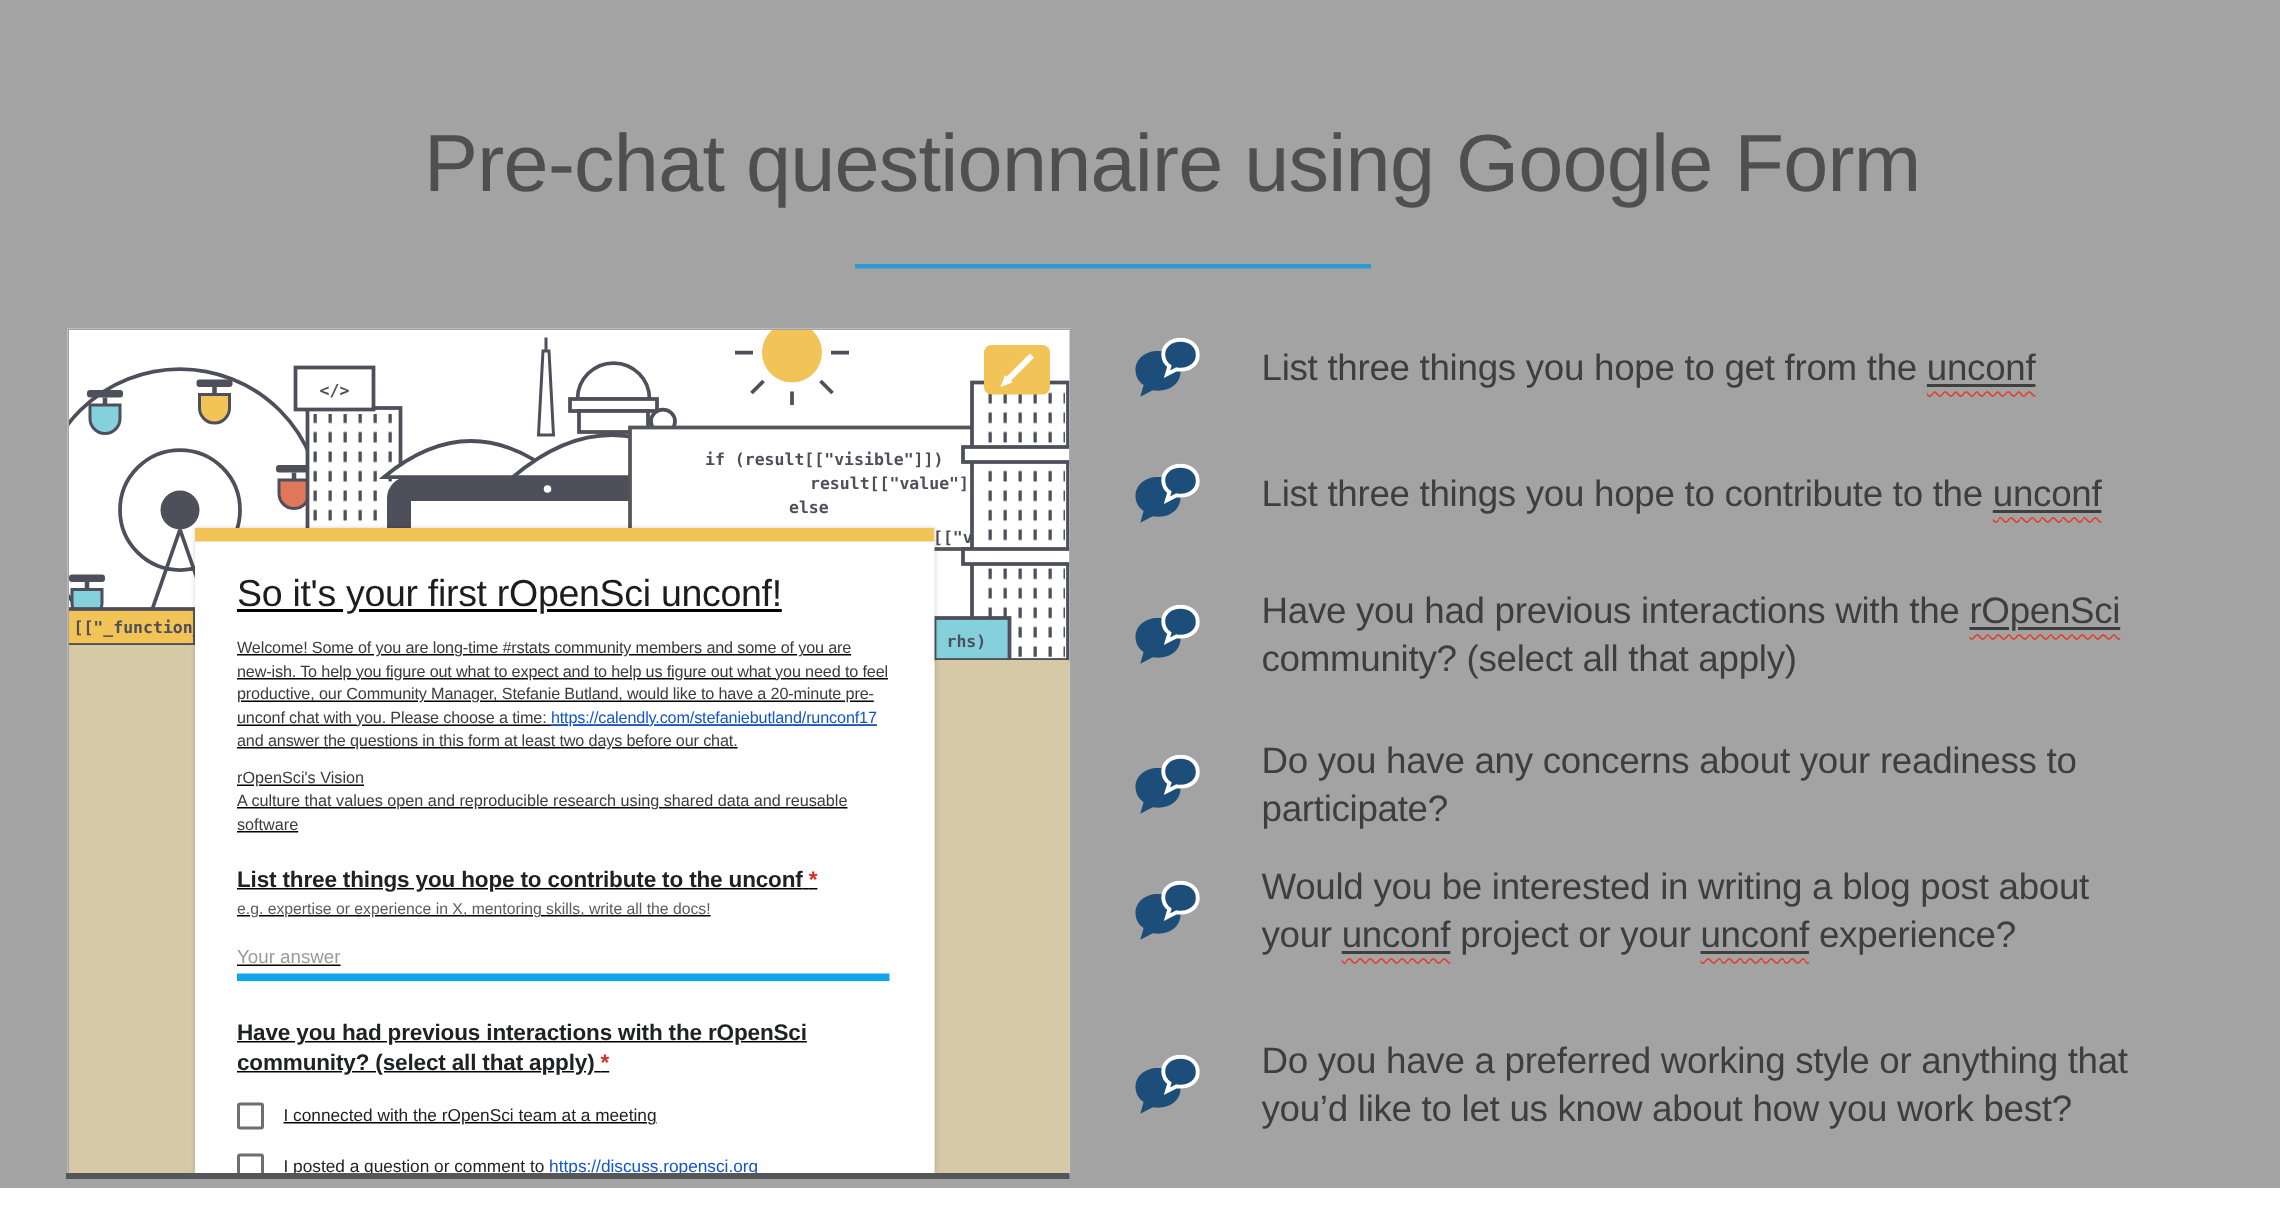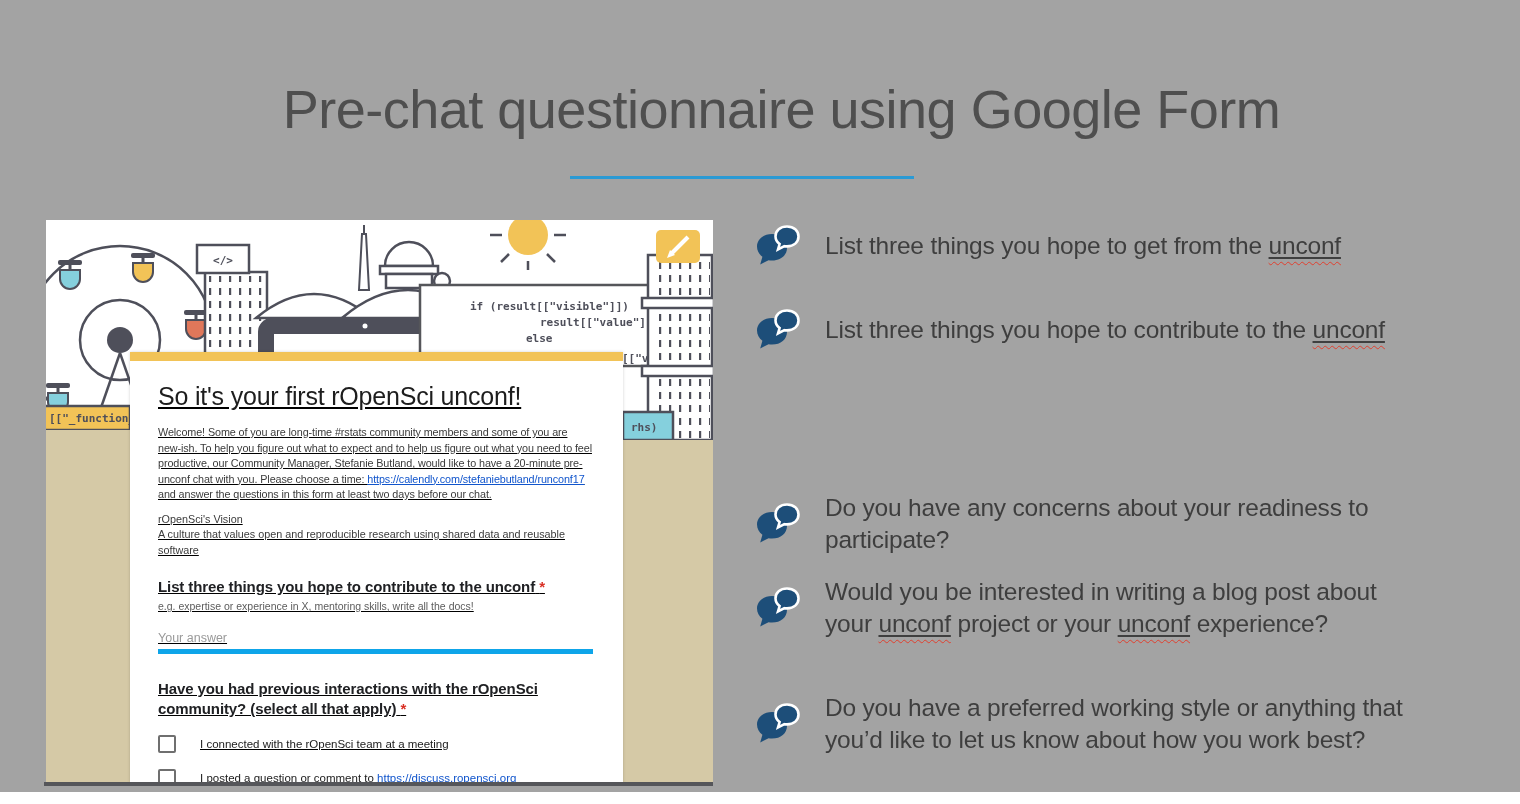--- a/index.html
+++ b/index.html
@@ -27,28 +27,28 @@
   .intro{margin:14px 0 0 0;font-size:10.8px;line-height:15.5px;color:#3b3b3b;letter-spacing:-0.1px;}
   .flink{color:#1155cc;text-decoration:underline;cursor:pointer;}
   .vision{margin:9px 0 0 0;font-size:10.8px;line-height:15.5px;color:#3b3b3b;}
   .q{margin-top:19px;}
   .q-title{font-size:15px;font-weight:700;color:#202124;line-height:20px;letter-spacing:-0.1px;}
   .req{color:#d93025;}
   .q-hint{margin-top:3px;font-size:10.5px;color:#5c5c5c;}
   .answer-line{margin-top:19px;padding-bottom:4px;border-bottom:5px solid #0ea5e9;
                font-size:12.5px;color:#9a9a9a;width:100%;}
   .q2{margin-top:25px;}
-  .cbx-row{display:flex;align-items:center;gap:24px;margin-top:16px;}
+  .cbx-row{display:flex;align-items:center;gap:13px;margin-top:16px;}
   .cbx{width:14px;height:14px;border:2px solid #6f6f6f;border-radius:2px;flex:0 0 auto;background:#fff;}
   .cbx-label{font-size:11.5px;color:#212121;}
   .cbx-label a{color:#1155cc;text-decoration:underline;}
 
   
   .bullets{position:absolute;left:755px;top:0;width:765px;height:804px;}
-  .bullet-row{position:absolute;left:0;display:flex;align-items:center;gap:24px;}
+  .bullet-row{position:absolute;left:0;display:flex;align-items:center;gap:40px;}
   .bicon{width:46px;height:42px;flex:0 0 auto;}
   .bullet-text{margin:0;font-size:24.5px;line-height:32px;color:#3e3e3e;letter-spacing:-0.2px;}
   .msp{text-decoration:underline solid #3f3f3f 1.5px;text-underline-offset:3px;}
   .msp .wavy{text-decoration:underline wavy #e0402f 1px;text-underline-offset:7px;}
 </style>
 </head>
 <body>
 
 <div class="slide">
 
@@ -211,20 +211,27 @@
         </svg>
         <p class="bullet-text">List three things you hope to get from the <span class="msp"><span class="wavy">unconf</span></span></p>
       </div>
       <div class="bullet-row" style="top: 309px;">
         <svg class="bicon" viewBox="0 0 46 42">
           <path d="M17 9 C8.2 9 2 14.4 2 21.6 c0 4.2 2.1 7.8 5.4 10.1 L5.2 39.5 l8.3 -4.3 c1.2 .2 2.3 .3 3.5 .3 c8.8 0 15 -5.4 15 -12.6 C32 14.4 25.8 9 17 9 Z" fill="#1d4e79"></path>
           <path d="M32 1.5 C25.2 1.5 20.5 5.7 20.5 11.3 c0 3.2 1.6 6 4.1 7.8 L23 24.5 l6.4 -3.3 c.8 .2 1.7 .2 2.6 .2 c6.8 0 11.5 -4.1 11.5 -9.8 C43.5 5.7 38.8 1.5 32 1.5 Z" fill="#1d4e79" stroke="#fff" stroke-width="2.6"></path>
         </svg>
         <p class="bullet-text">List three things you hope to contribute to the <span class="msp"><span class="wavy">unconf</span></span></p>
       </div>
+      <div class="bullet-row" style="top: 392px;">
+        <svg class="bicon" viewBox="0 0 46 42">
+          <path d="M17 9 C8.2 9 2 14.4 2 21.6 c0 4.2 2.1 7.8 5.4 10.1 L5.2 39.5 l8.3 -4.3 c1.2 .2 2.3 .3 3.5 .3 c8.8 0 15 -5.4 15 -12.6 C32 14.4 25.8 9 17 9 Z" fill="#1d4e79"></path>
+          <path d="M32 1.5 C25.2 1.5 20.5 5.7 20.5 11.3 c0 3.2 1.6 6 4.1 7.8 L23 24.5 l6.4 -3.3 c.8 .2 1.7 .2 2.6 .2 c6.8 0 11.5 -4.1 11.5 -9.8 C43.5 5.7 38.8 1.5 32 1.5 Z" fill="#1d4e79" stroke="#fff" stroke-width="2.6"></path>
+        </svg>
+        <p class="bullet-text">Have you had previous interactions with the <span class="msp"><span class="wavy">rOpenSci</span></span><br>community? (select all that apply)</p>
+      </div>
       <div class="bullet-row" style="top: 492px;">
         <svg class="bicon" viewBox="0 0 46 42">
           <path d="M17 9 C8.2 9 2 14.4 2 21.6 c0 4.2 2.1 7.8 5.4 10.1 L5.2 39.5 l8.3 -4.3 c1.2 .2 2.3 .3 3.5 .3 c8.8 0 15 -5.4 15 -12.6 C32 14.4 25.8 9 17 9 Z" fill="#1d4e79"></path>
           <path d="M32 1.5 C25.2 1.5 20.5 5.7 20.5 11.3 c0 3.2 1.6 6 4.1 7.8 L23 24.5 l6.4 -3.3 c.8 .2 1.7 .2 2.6 .2 c6.8 0 11.5 -4.1 11.5 -9.8 C43.5 5.7 38.8 1.5 32 1.5 Z" fill="#1d4e79" stroke="#fff" stroke-width="2.6"></path>
         </svg>
         <p class="bullet-text">Do you have any concerns about your readiness to<br>participate?</p>
       </div>
       <div class="bullet-row" style="top: 576px;">
         <svg class="bicon" viewBox="0 0 46 42">
           <path d="M17 9 C8.2 9 2 14.4 2 21.6 c0 4.2 2.1 7.8 5.4 10.1 L5.2 39.5 l8.3 -4.3 c1.2 .2 2.3 .3 3.5 .3 c8.8 0 15 -5.4 15 -12.6 C32 14.4 25.8 9 17 9 Z" fill="#1d4e79"></path>

